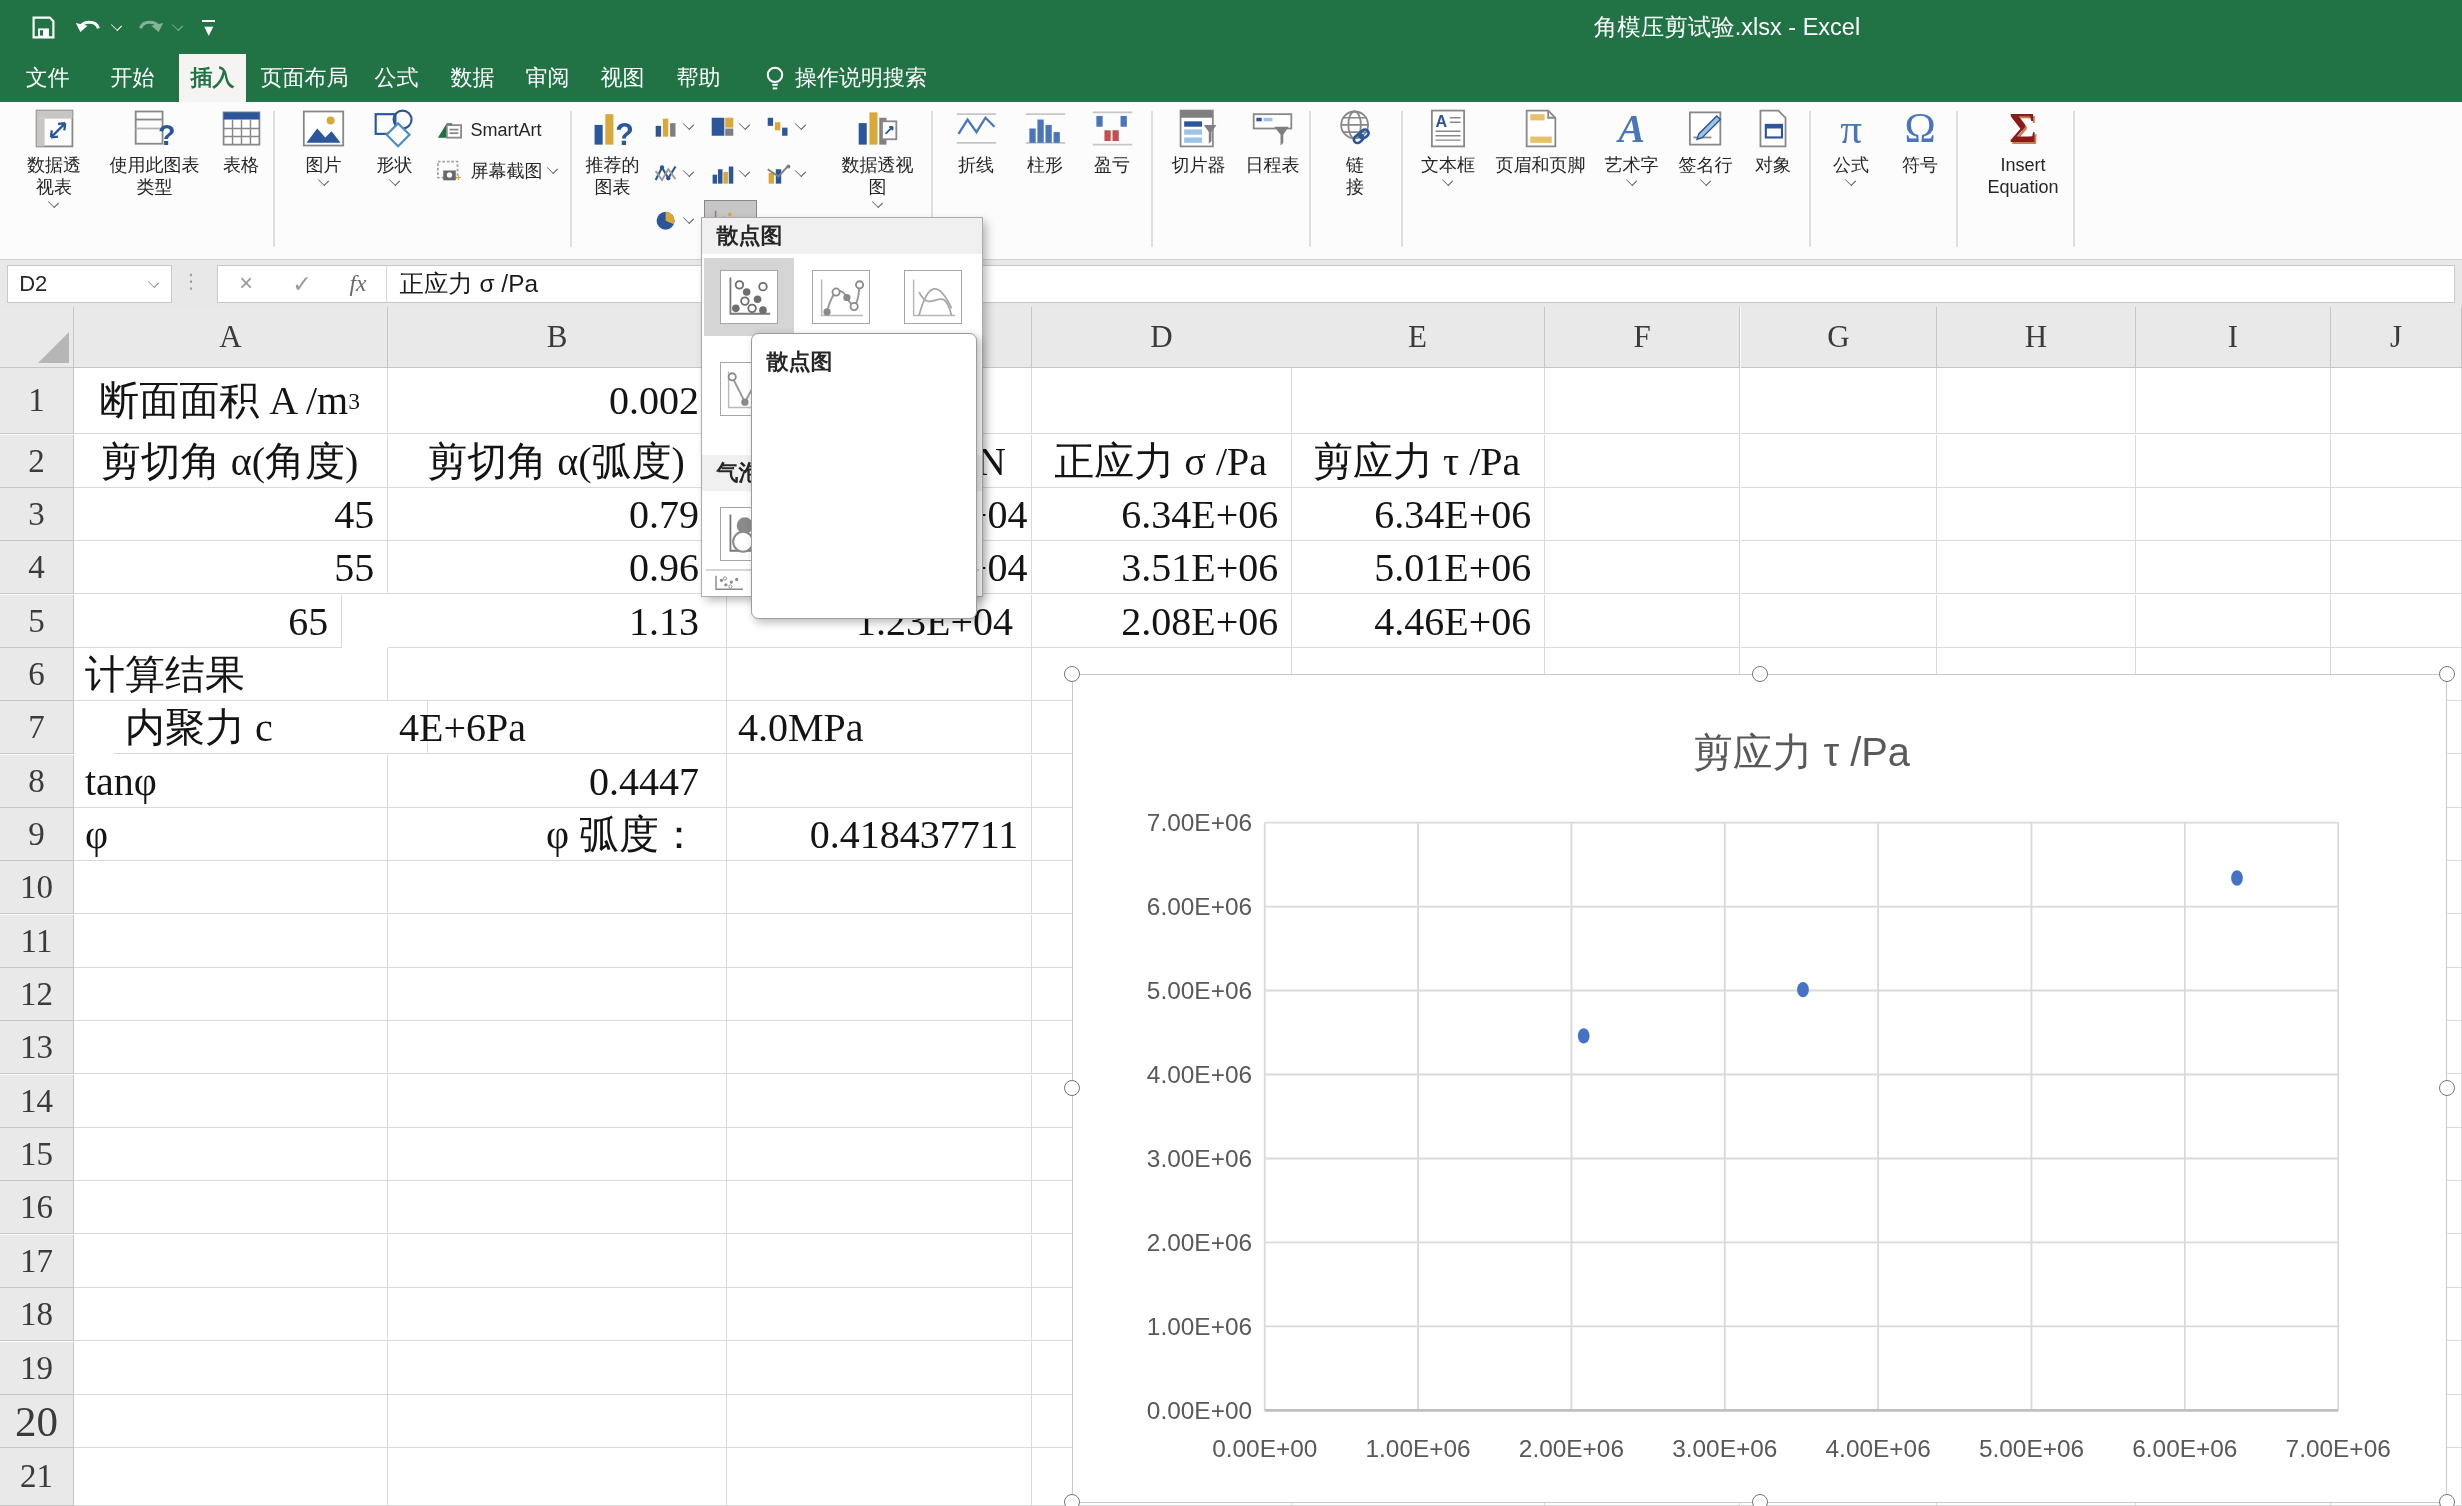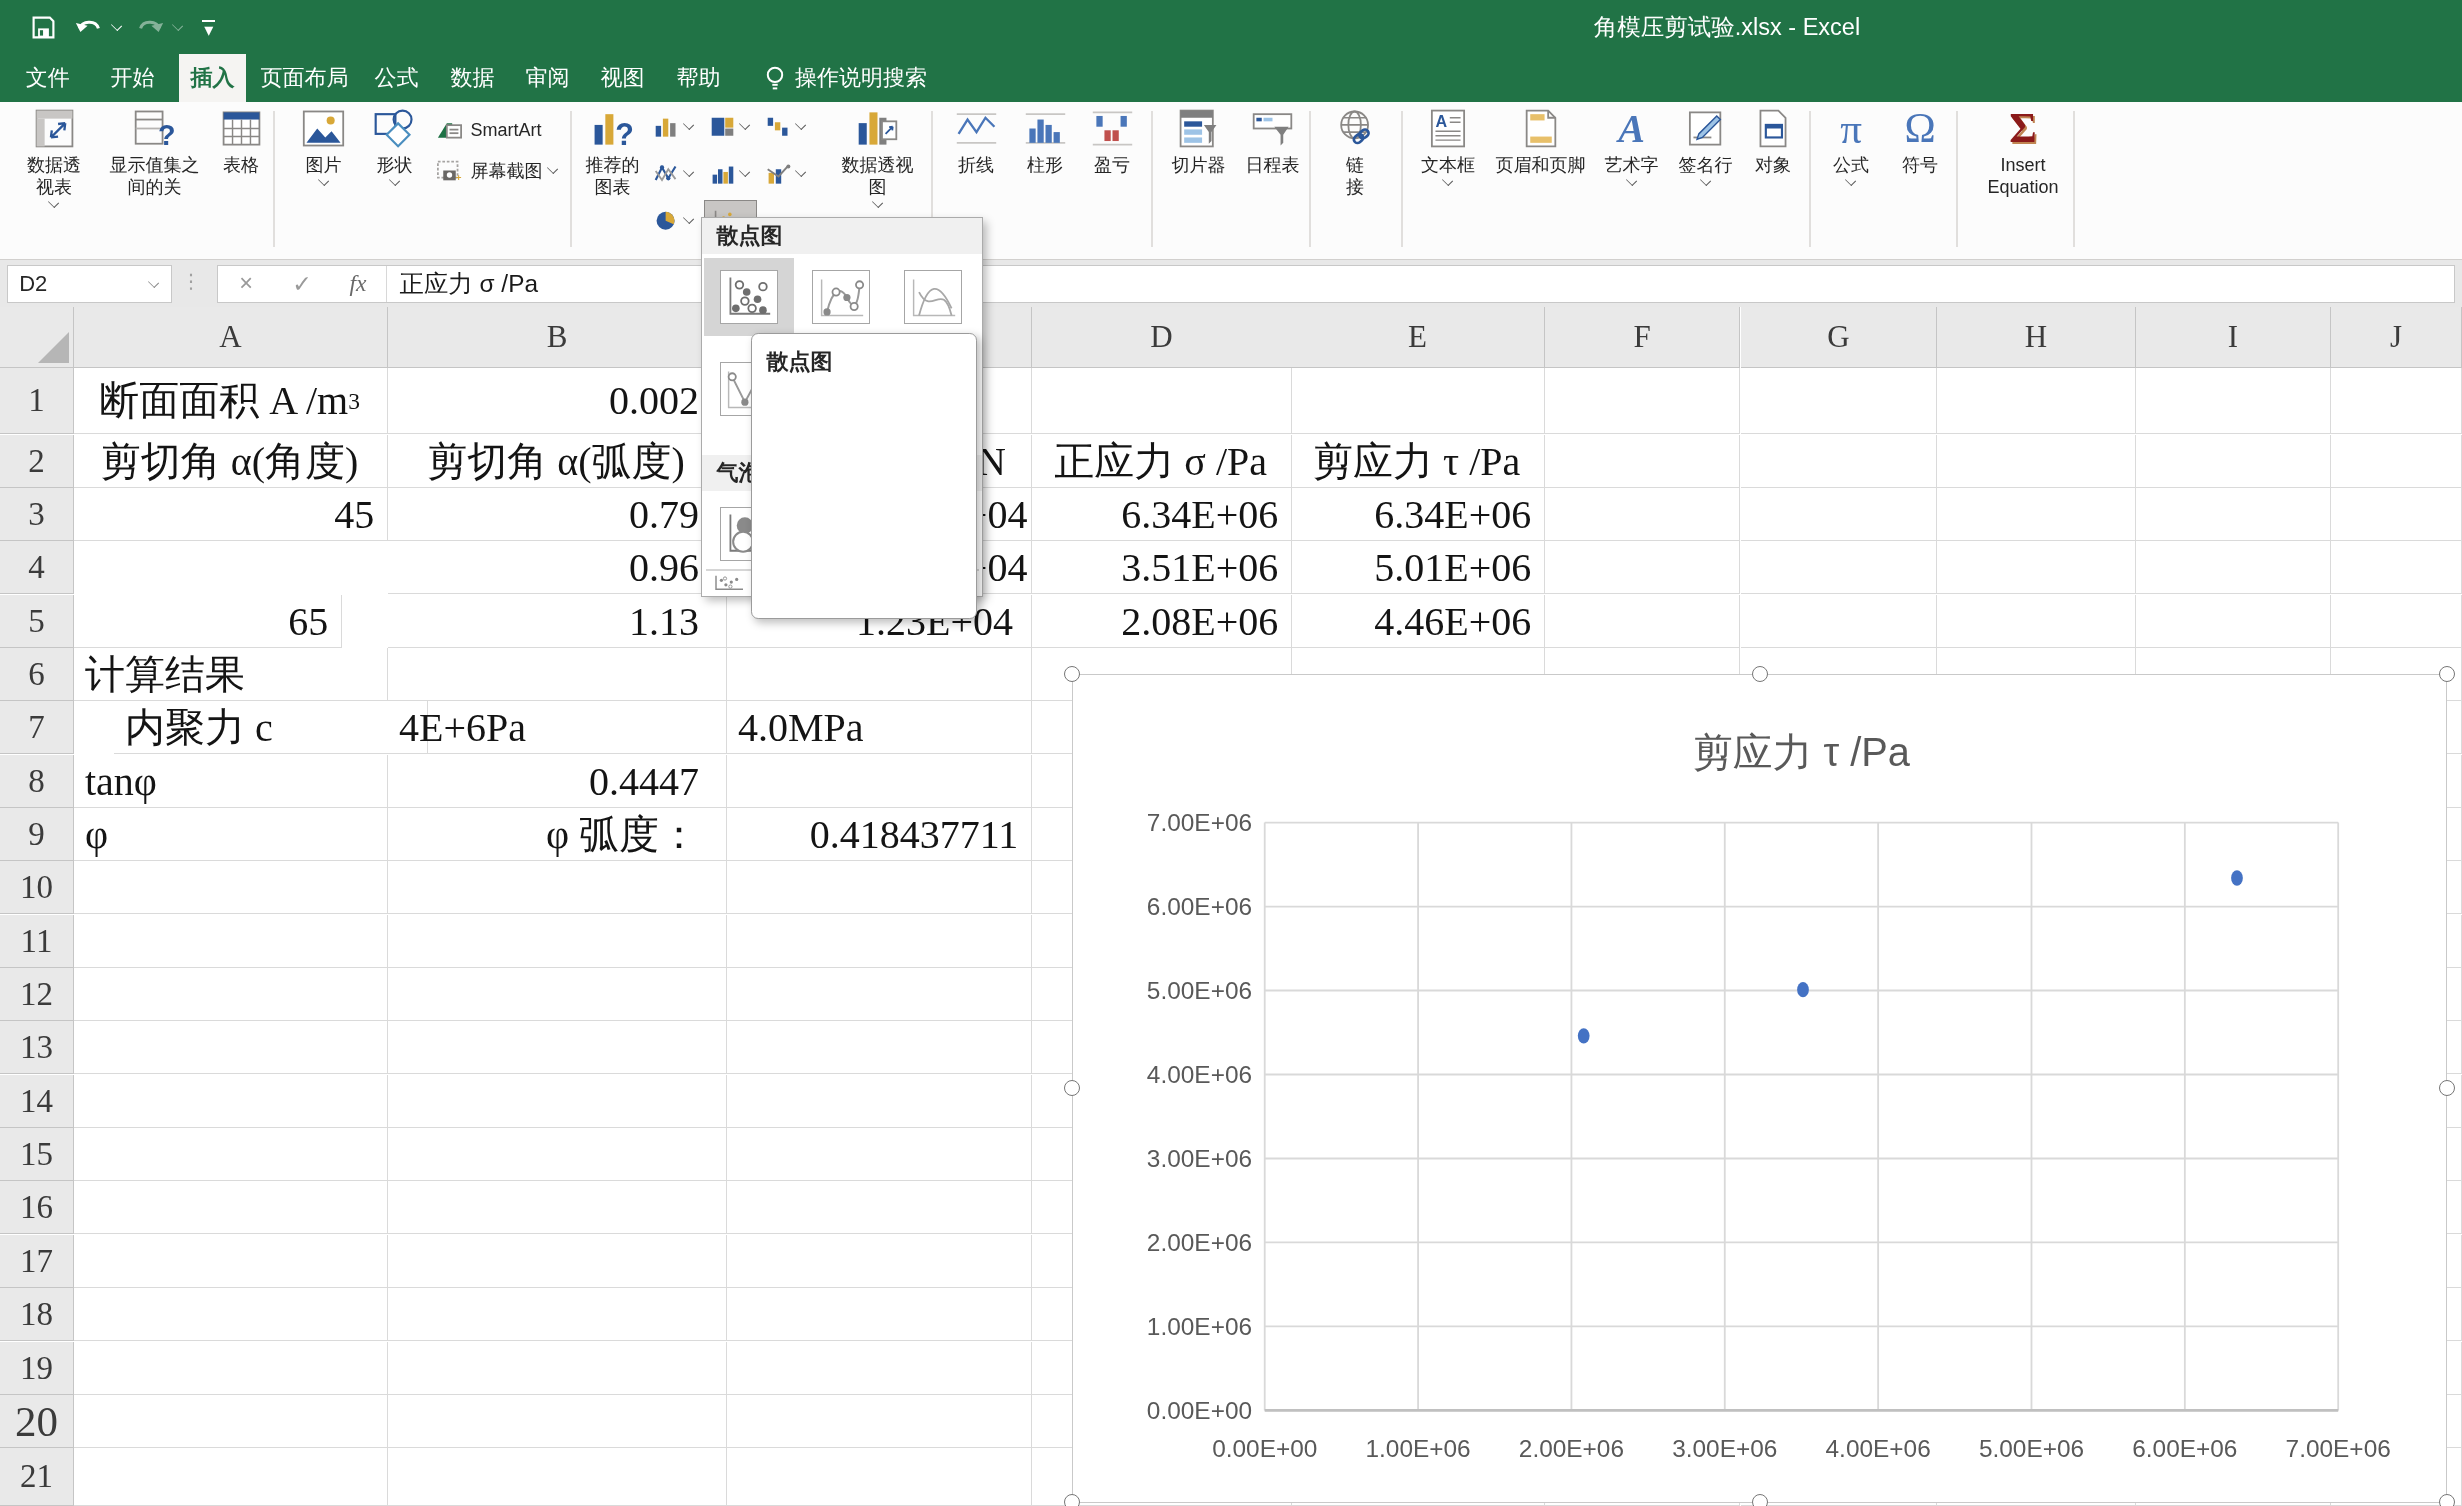--- a/index.html
+++ b/index.html
@@ -140,21 +140,21 @@
     <span class="lbl" style="width:69px">数据透视表</span>
     <span class="chev"></span>
   </div>
   <div class="bigbtn" style="left:101px;width:107px">
     <svg width="43" height="43" viewBox="0 0 48 48">
         <rect x="3" y="5" width="30" height="36" fill="none" stroke="#8a8886" stroke-width="2"></rect>
         <line x1="3" y1="14" x2="33" y2="14" stroke="#8a8886" stroke-width="2"></line>
         <line x1="3" y1="24" x2="33" y2="24" stroke="#b5b3b1" stroke-width="2"></line>
         <text x="28" y="42" font-size="32" font-weight="bold" fill="#2b579a">?</text>
       </svg>
-    <span class="lbl" style="width:101px">显示值集之间的关</span>
+    <span class="lbl" style="width:101px">使用此图表类型</span>
   </div>
   <div class="bigbtn" style="left:213px;width:56px">
     <svg width="43" height="43" viewBox="0 0 48 48">
         <rect x="4" y="6" width="40" height="36" fill="#fff" stroke="#8a8886" stroke-width="2"></rect>
         <rect x="4" y="6" width="40" height="8" fill="#2b579a"></rect>
         <path d="M4 24 h40 M4 33 h40 M14 14 v28 M24 14 v28 M34 14 v28" stroke="#8a8886" stroke-width="1.6"></path>
       </svg>
     <span class="lbl">表格</span>
   </div>
   <div class="glabel" style="left:0;width:273px">表格</div>
@@ -501,20 +501,23 @@
     </div>
     <div class="cell" style="position: absolute; left: 1291px; top: 181px; width: 254px; height: 53px; justify-content: flex-end; padding-left: 11px; padding-right: 12.7px;">
       <span>6.34E+06</span>
     </div>
     <div class="cell" style="position: absolute; left: 1545px; top: 181px; width: 195px; height: 53px;"></div>
     <div class="cell" style="position: absolute; left: 1741px; top: 181px; width: 196px; height: 53px;"></div>
     <div class="cell" style="position: absolute; left: 1937px; top: 181px; width: 199px; height: 53px;"></div>
     <div class="cell" style="position: absolute; left: 2136px; top: 181px; width: 195px; height: 53px;"></div>
     <div class="cell" style="position: absolute; left: 2331px; top: 181px; width: 131px; height: 53px;"></div>
     <div class="rowhdr" style="position: absolute; left: 0px; top: 234px; width: 74px; height: 53px; font-size: 33px;">4</div>
+    <div class="cell" style="position: absolute; left: 74px; top: 234px; width: 314px; height: 53px; justify-content: flex-end; padding-left: 11px; padding-right: 12.7px;">
+      <span>55</span>
+    </div>
     <div class="cell" style="position: absolute; left: 388px; top: 234px; width: 339px; height: 53px; justify-content: flex-end; padding-left: 11px; padding-right: 27px;">
       <span>0.96</span>
     </div>
     <div class="cell" style="position: absolute; left: 727px; top: 234px; width: 305px; height: 53px; justify-content: flex-end; padding-left: 11px; padding-right: 3.6px;">
       <span>+04</span>
     </div>
     <div class="cell" style="position: absolute; left: 1032px; top: 234px; width: 260px; height: 53px; justify-content: flex-end; padding-left: 11px; padding-right: 12.7px;">
       <span>3.51E+06</span>
     </div>
     <div class="cell" style="position: absolute; left: 1291px; top: 234px; width: 254px; height: 53px; justify-content: flex-end; padding-left: 11px; padding-right: 12.7px;">

